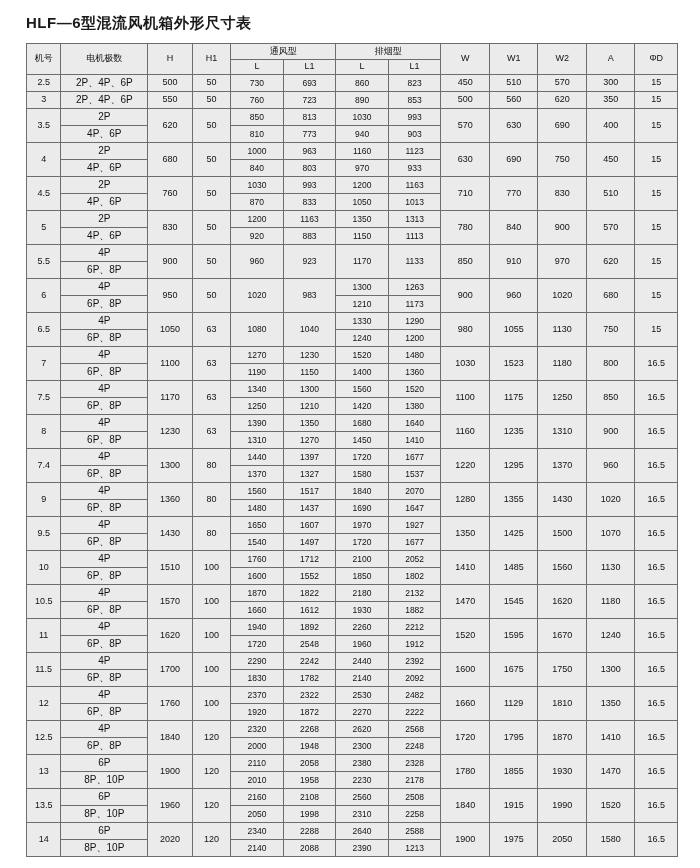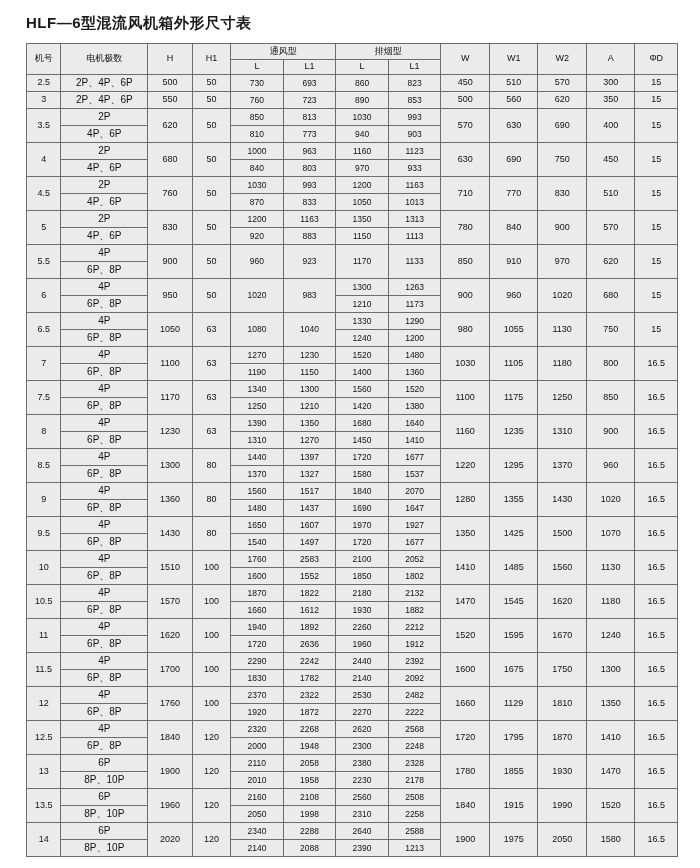--- a/index.html
+++ b/index.html
@@ -298,21 +298,21 @@
           <tr>
             <td class="grp" rowspan="2">7</td>
             <td class="pole">4P</td>
             <td class="grp" rowspan="2">1100</td>
             <td class="grp" rowspan="2">63</td>
             <td class="num">1270</td>
             <td class="num">1230</td>
             <td class="num">1520</td>
             <td class="num">1480</td>
             <td class="grp" rowspan="2">1030</td>
-            <td class="grp" rowspan="2">1105</td>
+            <td class="grp" rowspan="2">1523</td>
             <td class="grp" rowspan="2">1180</td>
             <td class="grp" rowspan="2">800</td>
             <td class="grp" rowspan="2">16.5</td>
           </tr>
           <tr>
             <td class="pole">6P、8P</td>
             <td class="num">1190</td>
             <td class="num">1150</td>
             <td class="num">1400</td>
             <td class="num">1360</td>
@@ -355,21 +355,21 @@
             <td class="grp" rowspan="2">16.5</td>
           </tr>
           <tr>
             <td class="pole">6P、8P</td>
             <td class="num">1310</td>
             <td class="num">1270</td>
             <td class="num">1450</td>
             <td class="num">1410</td>
           </tr>
           <tr>
-            <td class="grp" rowspan="2">8.5</td>
+            <td class="grp" rowspan="2">7.4</td>
             <td class="pole">4P</td>
             <td class="grp" rowspan="2">1300</td>
             <td class="grp" rowspan="2">80</td>
             <td class="num">1440</td>
             <td class="num">1397</td>
             <td class="num">1720</td>
             <td class="num">1677</td>
             <td class="grp" rowspan="2">1220</td>
             <td class="grp" rowspan="2">1295</td>
             <td class="grp" rowspan="2">1370</td>
@@ -426,21 +426,21 @@
             <td class="num">1497</td>
             <td class="num">1720</td>
             <td class="num">1677</td>
           </tr>
           <tr>
             <td class="grp" rowspan="2">10</td>
             <td class="pole">4P</td>
             <td class="grp" rowspan="2">1510</td>
             <td class="grp" rowspan="2">100</td>
             <td class="num">1760</td>
-            <td class="num">2583</td>
+            <td class="num">1712</td>
             <td class="num">2100</td>
             <td class="num">2052</td>
             <td class="grp" rowspan="2">1410</td>
             <td class="grp" rowspan="2">1485</td>
             <td class="grp" rowspan="2">1560</td>
             <td class="grp" rowspan="2">1130</td>
             <td class="grp" rowspan="2">16.5</td>
           </tr>
           <tr>
             <td class="pole">6P、8P</td>
@@ -482,21 +482,21 @@
             <td class="num">2212</td>
             <td class="grp" rowspan="2">1520</td>
             <td class="grp" rowspan="2">1595</td>
             <td class="grp" rowspan="2">1670</td>
             <td class="grp" rowspan="2">1240</td>
             <td class="grp" rowspan="2">16.5</td>
           </tr>
           <tr>
             <td class="pole">6P、8P</td>
             <td class="num">1720</td>
-            <td class="num">2636</td>
+            <td class="num">2548</td>
             <td class="num">1960</td>
             <td class="num">1912</td>
           </tr>
           <tr>
             <td class="grp" rowspan="2">11.5</td>
             <td class="pole">4P</td>
             <td class="grp" rowspan="2">1700</td>
             <td class="grp" rowspan="2">100</td>
             <td class="num">2290</td>
             <td class="num">2242</td>

